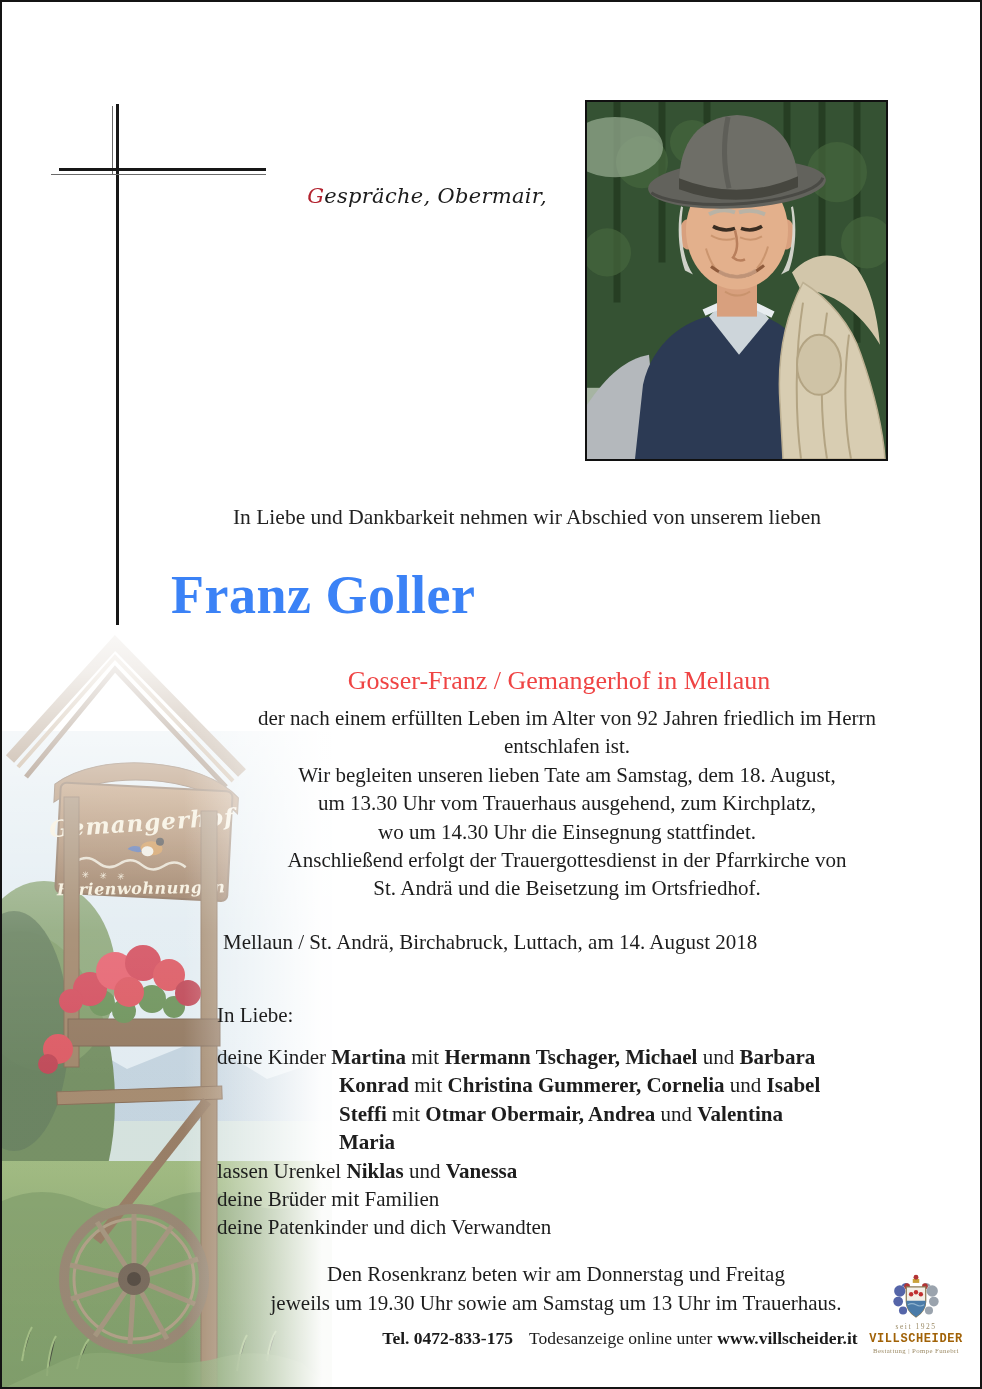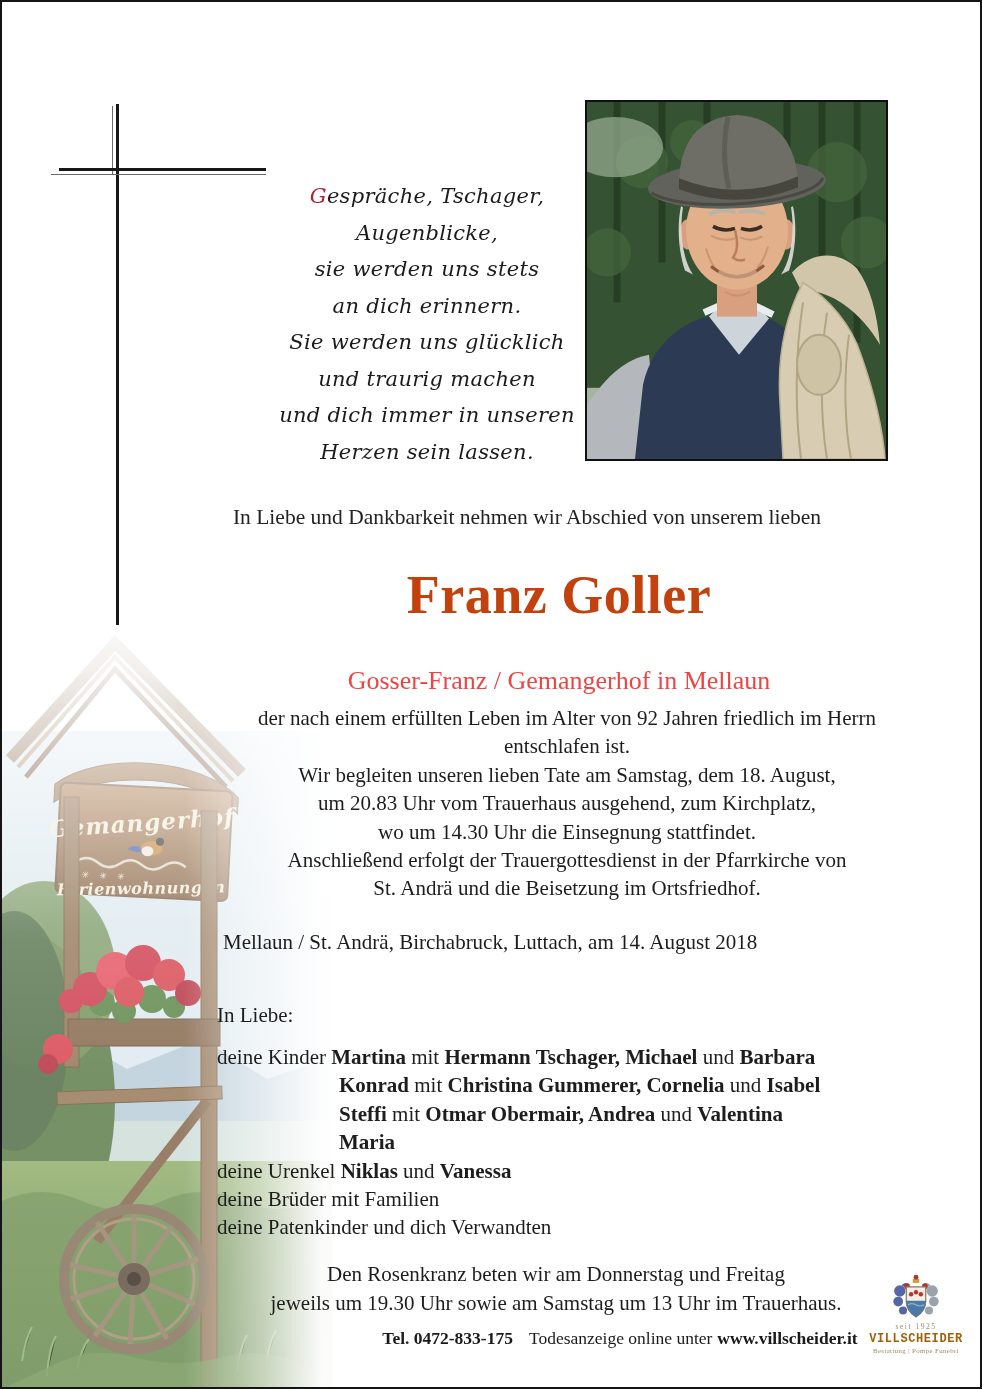--- a/index.html
+++ b/index.html
@@ -33,22 +33,22 @@
     font-family:"DejaVu Serif",serif;font-style:italic;font-size:21px;
     line-height:36.5px;color:#1b1b1b;letter-spacing:.3px;white-space:nowrap;}
   .poem .poem-line,.poem div{white-space:nowrap;}
   
   .photo{position:absolute;left:583px;top:98px;width:303px;height:361px;
     border:2px solid #101010;box-sizing:border-box;background:#355233;}
   .photo svg{width:100%;height:100%;display:block;}
   
   .intro{position:absolute;left:125px;top:503px;width:800px;text-align:center;
     font-size:21.5px;color:#222;}
-  .title{position:absolute;left:157px;top:562px;width:800px;text-align:center;
-    font-size:54px;font-weight:bold;color:#c2410c;letter-spacing:.5px;}
+  .title{position:absolute;left:169px;top:562px;width:800px;text-align:left;
+    font-size:54px;font-weight:bold;color:#3b82f6;letter-spacing:.5px;}
   .subtitle{position:absolute;left:157px;top:664px;width:800px;text-align:center;
     font-size:26px;color:#ef4444;}
   .announcement{position:absolute;left:215px;top:702px;width:700px;
     font-size:21px;line-height:28.4px;}
   .announcement div{white-space:nowrap;text-align:center;}
   .dateline{position:absolute;left:221px;top:928px;font-size:21px;white-space:nowrap;}
   .salutation{position:absolute;left:215px;top:1001px;font-size:21px;}
   .family-block{position:absolute;left:215px;top:1041px;width:700px;
     font-size:21px;line-height:28.4px;}
   .family-block div{white-space:nowrap;}
@@ -171,30 +171,21 @@
     </svg>
   </div>
   <div class="bg-fade"></div>
 
   <div class="cross-v"></div>
   <div class="cross-v-thin"></div>
   <div class="cross-h"></div>
   <div class="cross-h-thin"></div>
 
   <div class="poem">
-    <div class="poem-line"><span style="color: rgb(178, 34, 46);">G</span><span>espräche, Tschager,</span></div>
-    <div>
-        <div>Augenblicke,</div>
-        <div>sie werden uns stets</div>
-        <div>an dich erinnern.</div>
-        <div>Sie werden uns glücklich</div>
-        <div>und traurig machen</div>
-        <div>und dich immer in unseren</div>
-        <div>Herzen sein lassen.</div>
-      </div>
+    <div class="poem-line"><span style="color: rgb(178, 34, 46);">G</span><span>espräche, Obermair,</span></div>
   </div>
 
   <div class="photo">
     <svg viewBox="0 0 299 356" preserveAspectRatio="none">
       <rect width="299" height="356" fill="#355233"></rect>
       <g stroke="#233a20" stroke-width="7" opacity=".8">
         <path d="M30,0 V200"></path>
           <path d="M75,0 V160"></path>
           <path d="M120,0 V120"></path>
         <path d="M235,0 V180"></path>
@@ -259,35 +250,35 @@
   </div>
 
   <div class="intro">In Liebe und Dankbarkeit nehmen wir Abschied von unserem lieben</div>
   <div class="title">Franz Goller</div>
   <div class="subtitle">Gosser-Franz / Gemangerhof in Mellaun</div>
 
   <div class="announcement">
       <div>der nach einem erfüllten Leben im Alter von 92 Jahren friedlich im Herrn</div>
       <div>entschlafen ist.</div>
       <div>Wir begleiten unseren lieben Tate am Samstag, dem 18. August,</div>
-      <div>um 20.83 Uhr vom Trauerhaus ausgehend, zum Kirchplatz,</div>
+      <div>um 13.30 Uhr vom Trauerhaus ausgehend, zum Kirchplatz,</div>
       <div>wo um 14.30 Uhr die Einsegnung stattfindet.</div>
       <div>Anschließend erfolgt der Trauergottesdienst in der Pfarrkirche von</div>
       <div>St. Andrä und die Beisetzung im Ortsfriedhof.</div>
     </div>
 
   <div class="dateline">Mellaun / St. Andrä, Birchabruck, Luttach, am 14. August 2018</div>
   <div class="salutation">In Liebe:</div>
 
   <div class="family-block">
       <div><span>deine Kinder </span><span class="bold">Martina</span><span> mit </span><span class="bold">Hermann Tschager, Michael</span><span> und </span><span class="bold">Barbara</span></div>
       <div class="indent"><span class="bold">Konrad</span><span> mit </span><span class="bold">Christina Gummerer, Cornelia</span><span> und </span><span class="bold">Isabel</span></div>
       <div class="indent"><span class="bold">Steffi</span><span> mit </span><span class="bold">Otmar Obermair, Andrea</span><span> und </span><span class="bold">Valentina</span></div>
       <div class="indent"><span class="bold">Maria</span></div>
-      <div><span>deine Urenkel </span><span class="bold">Niklas</span><span> und </span><span class="bold">Vanessa</span></div>
+      <div><span>lassen Urenkel </span><span class="bold">Niklas</span><span> und </span><span class="bold">Vanessa</span></div>
       <div><span>deine Brüder mit Familien</span></div>
       <div><span>deine Patenkinder und dich Verwandten</span></div>
     </div>
 
   <div class="rosary">
       <div>Den Rosenkranz beten wir am Donnerstag und Freitag</div>
       <div>jeweils um 19.30 Uhr sowie am Samstag um 13 Uhr im Trauerhaus.</div>
     </div>
 
   <div class="footer-line">

